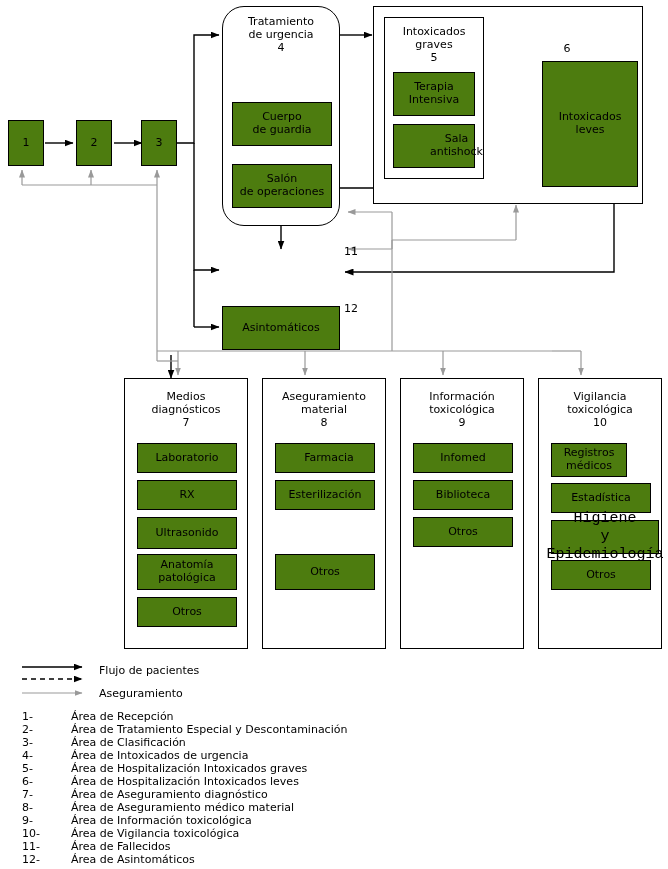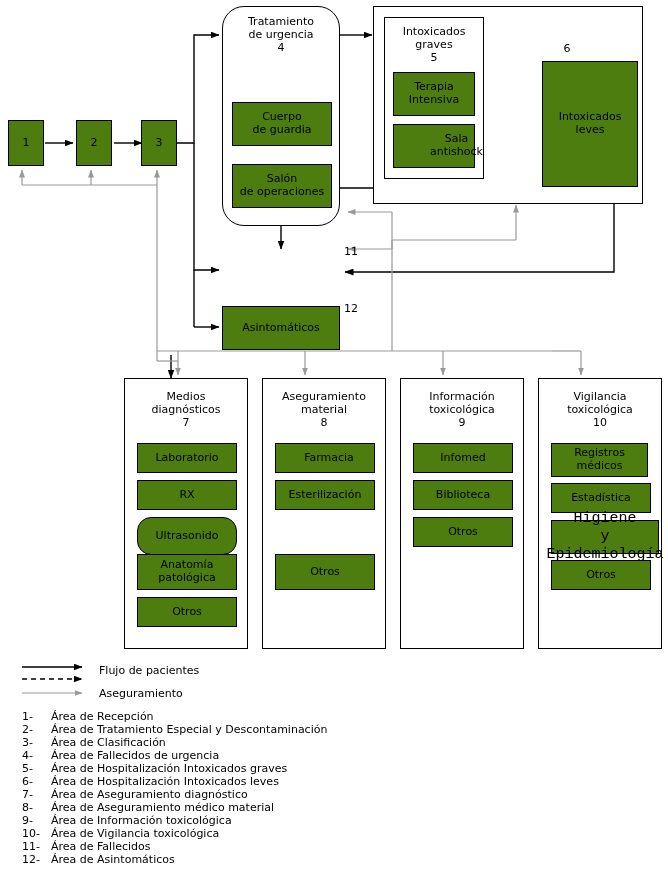--- a/index.html
+++ b/index.html
@@ -23,21 +23,21 @@
   }
   .hdr{
     position:absolute;left:0;right:0;text-align:center;
     font-size:11px;line-height:1.18;white-space:pre-line;
   }
   .tag{
     position:absolute;font-size:11px;line-height:1;
   }
   .legend-label{position:absolute;font-size:11px;line-height:1;white-space:nowrap;}
   .list-num{position:absolute;font-size:11px;line-height:1;white-space:nowrap;}
-  .list-txt{position:absolute;font-size:11px;line-height:1;white-space:nowrap;}
+  .list-txt{position:absolute;font-size:11px;line-height:1;white-space:nowrap;margin-left:20px;}
   svg{position:absolute;left:0;top:0;overflow:visible;}
 </style>
 </head>
 <body>
 
 <div id="diagram">
 
   <svg width="668" height="869">
     <defs>
       <marker id="ah-black" markerWidth="9" markerHeight="7" refX="8.5" refY="3.5" orient="auto" markerUnits="userSpaceOnUse">
@@ -145,21 +145,21 @@
 
   <div class="box thick" style="left:222px;top:306px;width:118px;height:44px;">Asintomáticos</div>
   <div class="tag" style="left:344px;top:303px;">12</div>
 
   <div class="container-box" style="left:124px;top:378px;width:124px;height:271px;">
     <div class="hdr" style="top:12px;">Medios
 diagnósticos</div>
     <div class="hdr" style="top:38px;">7</div>
     <div class="box" style="left:12px;top:64px;width:100px;height:30px;">Laboratorio</div>
     <div class="box" style="left:12px;top:101px;width:100px;height:30px;">RX</div>
-    <div class="box" style="left:12px;top:138px;width:100px;height:38px;border-radius:14px;">Ultrasonido</div>
+    <div class="box" style="left:12px;top:138px;width:100px;height:32px;">Ultrasonido</div>
     <div class="box" style="left:12px;top:175px;width:100px;height:36px;">Anatomía
 patológica</div>
     <div class="box" style="left:12px;top:218px;width:100px;height:30px;">Otros</div>
   </div>
 
   <div class="container-box" style="left:262px;top:378px;width:124px;height:271px;">
     <div class="hdr" style="top:12px;">Aseguramiento
 material</div>
     <div class="hdr" style="top:38px;">8</div>
     <div class="box" style="left:12px;top:64px;width:100px;height:30px;padding-left:8px;">Farmacia</div>
@@ -173,21 +173,21 @@
     <div class="hdr" style="top:38px;">9</div>
     <div class="box" style="left:12px;top:64px;width:100px;height:30px;">Infomed</div>
     <div class="box" style="left:12px;top:101px;width:100px;height:30px;">Biblioteca</div>
     <div class="box" style="left:12px;top:138px;width:100px;height:30px;">Otros</div>
   </div>
 
   <div class="container-box" style="left:538px;top:378px;width:124px;height:271px;">
     <div class="hdr" style="top:12px;">Vigilancia
 toxicológica</div>
     <div class="hdr" style="top:38px;">10</div>
-    <div class="box" style="left:12px;top:64px;width:97px;height:34px;">Registros
+    <div class="box" style="left:12px;top:64px;width:76px;height:34px;">Registros
 médicos</div>
     <div class="box" style="left:12px;top:104px;width:100px;height:30px;">Estadística</div>
     <div class="box" style="left:12px;top:141px;width:108px;height:34px;font-size:15px;font-family:Liberation Mono, monospace;">Higiene
 y Epidemiología</div>
     <div class="box" style="left:12px;top:181px;width:100px;height:30px;">Otros</div>
   </div>
 
   <svg width="668" height="869">
     <g stroke="#000" stroke-width="1.4" fill="none">
       <path d="M22,667 L82,667" marker-end="url(#ah-black)"></path>
@@ -205,21 +205,21 @@
     <div class="list-num" style="left:22px;top:711px;">1-</div>
     <div class="list-txt" style="left:51px;top:711px;">Área de Recepción</div>
 
     <div class="list-num" style="left:22px;top:724px;">2-</div>
     <div class="list-txt" style="left:51px;top:724px;">Área de Tratamiento Especial y Descontaminación</div>
 
     <div class="list-num" style="left:22px;top:737px;">3-</div>
     <div class="list-txt" style="left:51px;top:737px;">Área de Clasificación</div>
 
     <div class="list-num" style="left:22px;top:750px;">4-</div>
-    <div class="list-txt" style="left:51px;top:750px;">Área de Fallecidos de urgencia</div>
+    <div class="list-txt" style="left:51px;top:750px;">Área de Intoxicados de urgencia</div>
 
     <div class="list-num" style="left:22px;top:763px;">5-</div>
     <div class="list-txt" style="left:51px;top:763px;">Área de Hospitalización Intoxicados graves</div>
 
     <div class="list-num" style="left:22px;top:776px;">6-</div>
     <div class="list-txt" style="left:51px;top:776px;">Área de Hospitalización Intoxicados leves</div>
 
     <div class="list-num" style="left:22px;top:789px;">7-</div>
     <div class="list-txt" style="left:51px;top:789px;">Área de Aseguramiento diagnóstico</div>
 

